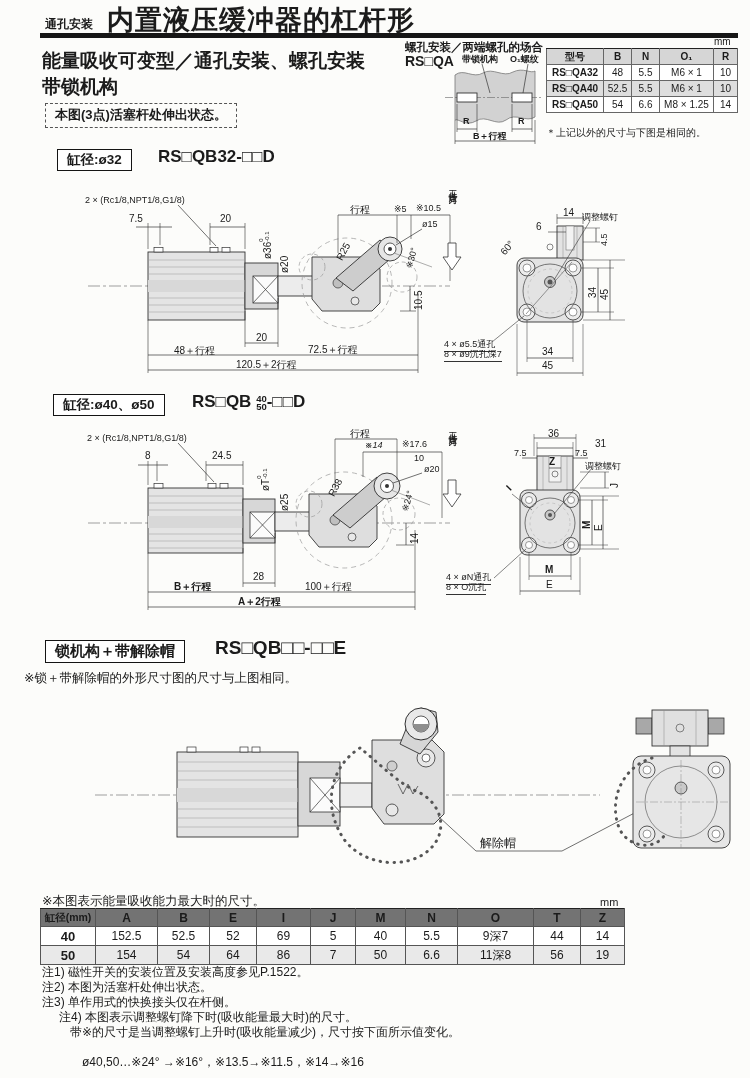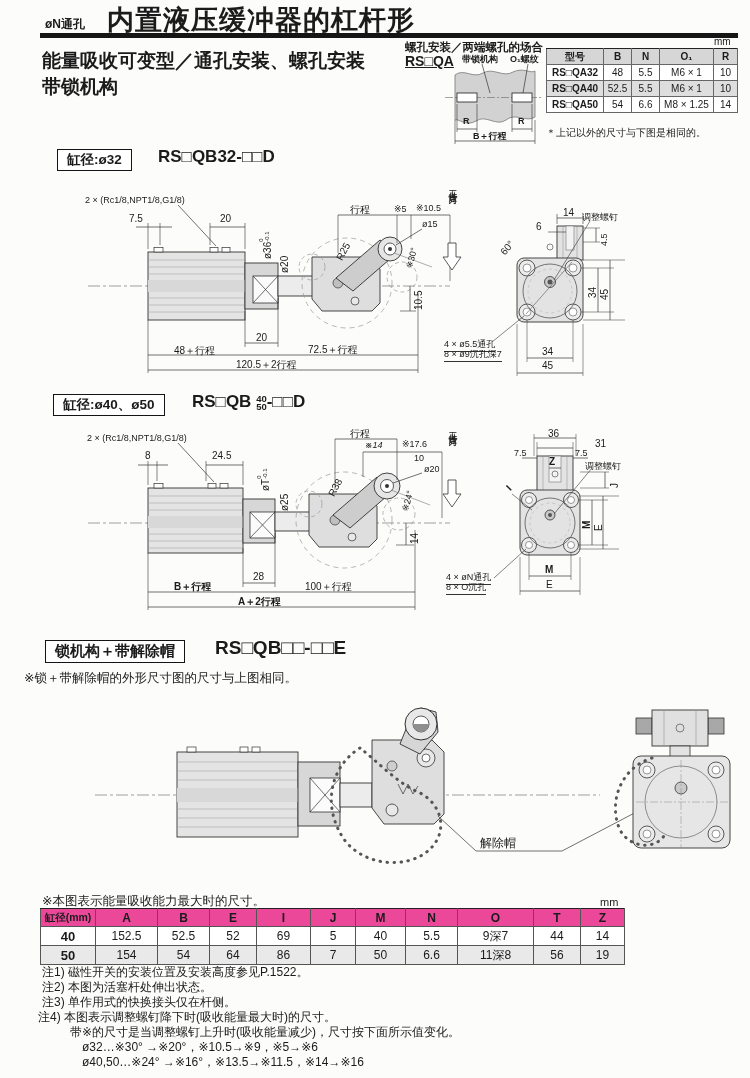--- a/index.html
+++ b/index.html
@@ -19,41 +19,42 @@
   .vtext{writing-mode:vertical-rl;text-orientation:upright;font-size:9px;letter-spacing:1px;}
   .uline{border-bottom:1px solid #333;}
   table{border-collapse:collapse;background:#fff;}
   .qatable{font-size:10px;table-layout:fixed;}
   .qatable th,.qatable td{border:1px solid #666;text-align:center;height:15px;padding:0 2px;overflow:hidden;}
   .qatable thead th{background:#d6d6d6;border-top:1.6px solid #222;}
   .qatable td:first-child{font-weight:700;}
   .qatable tr.alt{background:#dedede;}
   .dimtable{font-size:12px;table-layout:fixed;}
   .dimtable th,.dimtable td{border:1px solid #555;text-align:center;height:18px;padding:0;overflow:hidden;}
-  .dimtable thead th{background:#ec4899;border-top:1.8px solid #222;height:17px;}
+  .dimtable thead th{background:#737373;border-top:1.8px solid #222;height:17px;}
   .dimtable td:first-child{font-weight:700;font-size:13px;}
   .dimtable tr.alt{background:#e9e9e9;}
   .fn{font-size:12px;}
   svg{position:absolute;left:0;top:0;}
   .fig{position:absolute;}
 </style>
 </head>
 <body>
 
 <div class="page">
 
-  <span class="abs b" style="left:45px;top:16px;font-size:12px;">øN通孔</span>
+  <span class="abs b" style="left:45px;top:16px;font-size:12px;">通孔安装</span>
   <span class="abs b" style="left:107px;top:2px;font-size:27px;letter-spacing:1px;">内置液压缓冲器的杠杆形</span>
   <div class="abs titlebar" style="left:40px;top:33px;width:698px;"></div>
 
   <span class="abs b" style="left:42px;top:48px;font-size:19px;">能量吸收可变型／通孔安装、螺孔安装</span>
   <span class="abs b" style="left:42px;top:74px;font-size:19px;">带锁机构</span>
+  <span class="abs dashbox" style="left:45px;top:103px;">本图(3点)活塞杆处伸出状态。</span>
 
   <span class="abs b" style="left:405px;top:40px;font-size:11.5px;">螺孔安装／两端螺孔的场合</span>
-  <span class="abs b" style="left:405px;top:53px;font-size:14px;text-decoration:underline;">RS□QA</span>
+  <span class="abs b" style="left:405px;top:53px;font-size:14px;">RS□QA</span>
 
   <div class="fig" style="left:440px;top:50px;width:108px;height:98px;">
     <svg width="108" height="98" viewBox="0 0 108 98">
       <path d="M15,25 C24,18 33,29 43,23 C53,17 63,28 73,22 C83,17 91,24 95,21 L95,67 C86,73 76,62 66,70 C56,77 46,64 36,71 C26,77 18,68 15,70 Z" fill="#d2d2d2" stroke="#777" stroke-width="0.8"></path>
       <line x1="5" y1="47.5" x2="103" y2="47.5" stroke="#666" stroke-width="0.6" stroke-dasharray="8,2,2,2"></line>
       <rect x="17" y="43" width="20" height="9" fill="#fff" stroke="#333" stroke-width="0.9"></rect>
       <rect x="72" y="43" width="20" height="9" fill="#fff" stroke="#333" stroke-width="0.9"></rect>
       <line x1="42" y1="14" x2="50" y2="43" stroke="#333" stroke-width="0.7"></line>
       <line x1="88" y1="14" x2="83" y2="43" stroke="#333" stroke-width="0.7"></line>
       <line x1="17" y1="54" x2="17" y2="82" stroke="#333" stroke-width="0.6"></line>
@@ -513,18 +514,17 @@
         <td>11深8</td>
         <td>56</td>
         <td>19</td>
       </tr>
     </tbody>
   </table>
 
   <span class="abs fn" style="left:42px;top:964px;">注1) 磁性开关的安装位置及安装高度参见P.1522。</span>
   <span class="abs fn" style="left:42px;top:979px;">注2) 本图为活塞杆处伸出状态。</span>
   <span class="abs fn" style="left:42px;top:994px;">注3) 单作用式的快换接头仅在杆侧。</span>
-  <span class="abs fn" style="left:38px;top:1009px;">注4) 本图表示调整螺钉降下时(吸收能量最大时)的尺寸。</span>
+  <span class="abs fn" style="left:59px;top:1009px;">注4) 本图表示调整螺钉降下时(吸收能量最大时)的尺寸。</span>
   <span class="abs fn" style="left:70px;top:1024px;">带※的尺寸是当调整螺钉上升时(吸收能量减少)，尺寸按下面所示值变化。</span>
-  <span class="abs fn" style="left:82px;top:1039px;">ø32…※30° →※20°，※10.5→※9，※5→※6</span>
   <span class="abs fn" style="left:82px;top:1054px;">ø40,50…※24° →※16°，※13.5→※11.5，※14→※16</span>
 
 </div>
 
 </body></html>

